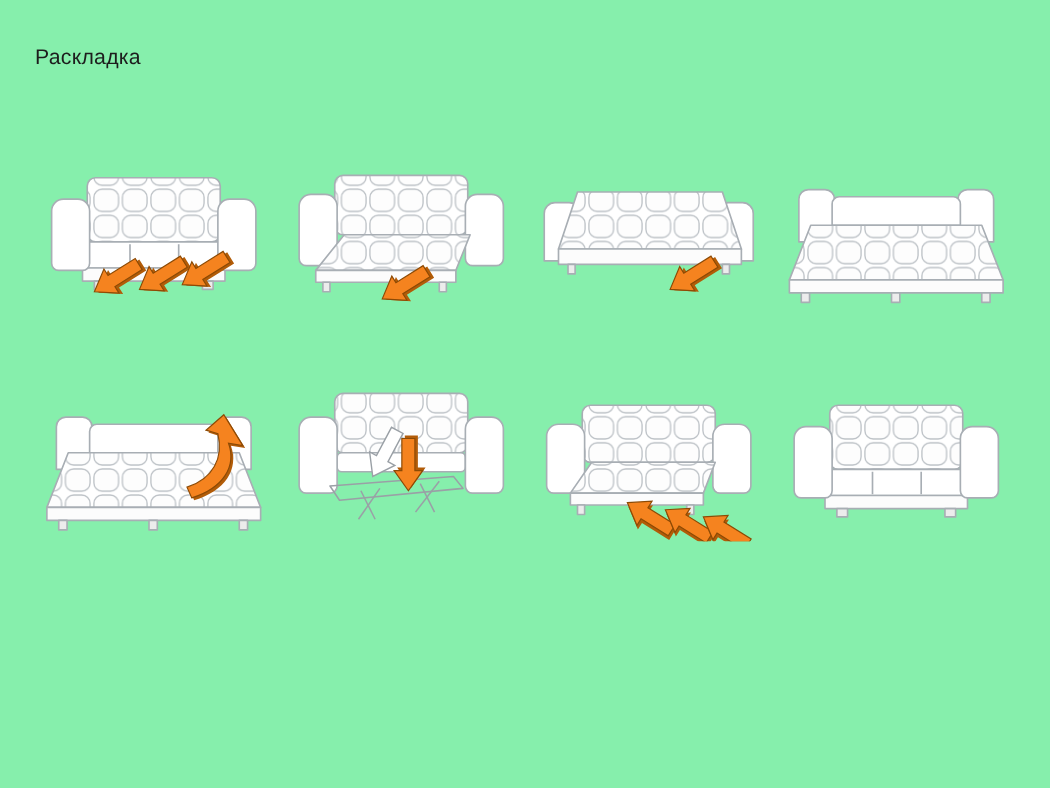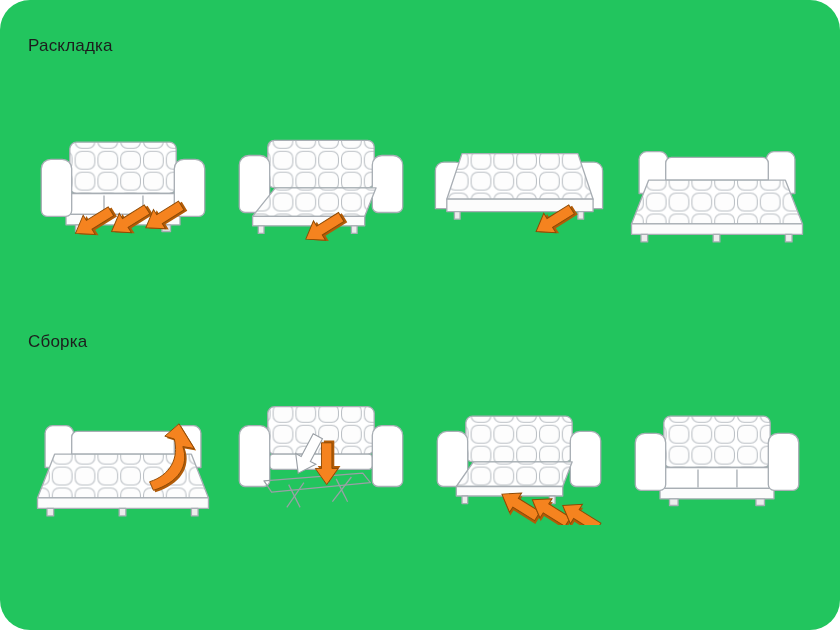--- a/index.html
+++ b/index.html
@@ -1,25 +1,24 @@
 <!DOCTYPE html>
 <html><head>
 <meta charset="utf-8">
 <style>
   html,body{margin:0;padding:0;background:#ffffff;}
   .canvas{
     position:relative;
     width:840px;height:630px;
-    background:#22c55e;
+    background:#86efac;
     font-family:"Liberation Sans","DejaVu Sans",sans-serif;
     color:#1d1d1d;
     overflow:hidden;
     box-sizing:border-box;
     padding:26px 0 0 28px;
-    border-radius:30px;
   }
   h2.section-title{
     font-size:17px;
     font-weight:400;
     margin:0;
     color:#1d1d1d;
     letter-spacing:.2px;
   }
   .section-title.first{margin-top:10px;}
   .section-title.second{margin-top:72px;}
@@ -132,21 +131,20 @@
     </div>
 
     <div class="step-cell">
       <svg class="illustration" width="190" viewBox="0 0 200 150">
         <use href="#bedFlat"></use>
       </svg>
     </div>
 
   </div>
 
-  <h2 class="section-title second">Сборка</h2>
 
   <div class="steps-row second">
 
     <div class="step-cell">
       <svg class="illustration" width="190" viewBox="0 0 200 150">
         <use href="#bedFlat"></use>
         <use href="#arrowCurved"></use>
       </svg>
     </div>
 

